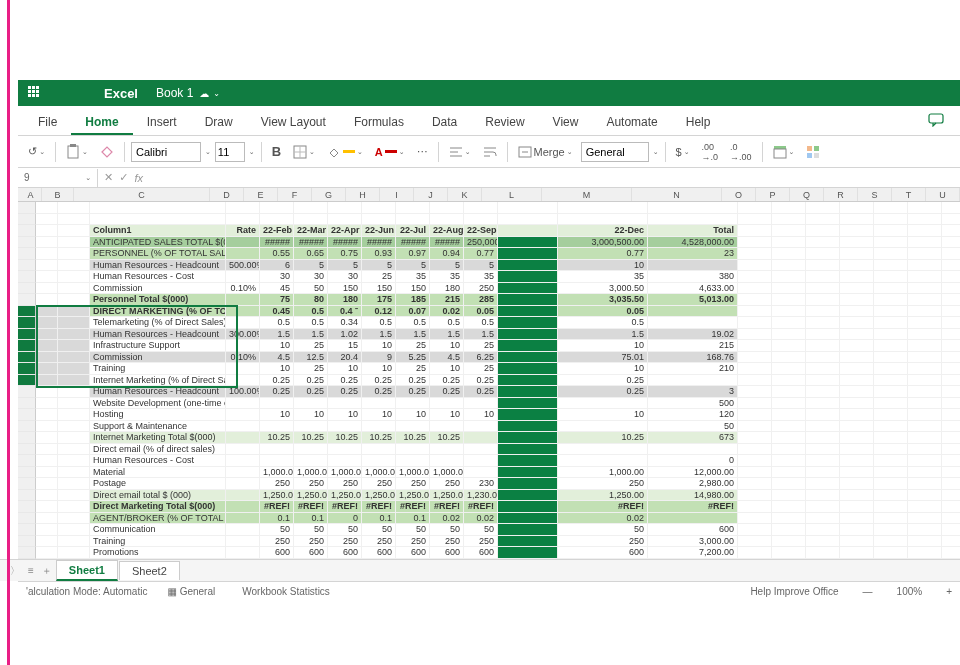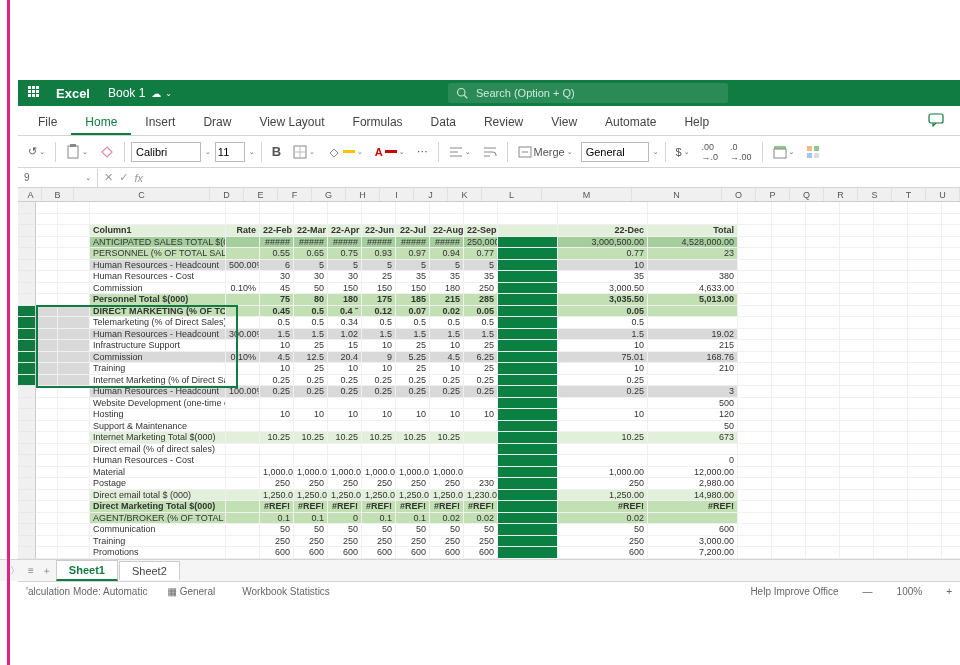--- a/index.html
+++ b/index.html
@@ -5,32 +5,32 @@
   * { box-sizing: border-box; margin: 0; padding: 0; }
   body { font-family: "Segoe UI", Arial, sans-serif; font-size: 11px; background: #fff; overflow: hidden; width: 960px; height: 665px; position: relative; }
   
   .pink-bar { position: absolute; left: 7px; top: 0; width: 3px; height: 665px; background: #e91e85; z-index: 1000; }
   
   .top-blank { height: 80px; background: #fff; margin-left: 18px; }
   
   .header-bar { height: 26px; background: #107c41; color: #fff; display: flex; align-items: center; padding: 0 10px; margin-left: 18px; position: relative; }
   .app-grid-icon { width: 14px; height: 14px; display: grid; grid-template-columns: repeat(3,3px); grid-template-rows: repeat(3,3px); gap: 1px; margin-right: 14px; }
   .app-grid-icon span { background: #fff; }
-  .app-name { font-size: 13px; font-weight: 600; margin-right: 18px; }
+  .app-name { font-size: 13px; font-weight: 600; margin-right: 18px; margin-left: 48px; }
   .doc-name { font-size: 12px; }
   .cloud-icon { margin-left: 6px; font-size: 10px; }
   .chev-dn { margin-left: 4px; font-size: 8px; }
   
   .search-box { position: absolute; left: 430px; width: 280px; height: 20px; background: #2a8b56; border-radius: 3px; display: flex; align-items: center; padding: 0 8px; color: #d0e8d9; }
   .search-box svg { margin-right: 8px; }
   .search-box span { font-size: 11px; }
   
   .menu-bar { height: 30px; background: #fff; display: flex; align-items: flex-end; padding: 0 6px; border-bottom: 1px solid #d4d4d4; margin-left: 18px; }
   .menu-item { padding: 6px 14px; font-size: 12px; color: #444; cursor: pointer; }
-  .menu-item.active { border-bottom: 2px solid #107c41; color: #107c41; font-weight: 400; padding-bottom: 4px; }
+  .menu-item.active { border-bottom: 2px solid #107c41; color: #107c41; font-weight: 700; padding-bottom: 4px; }
   .comment-icon { margin-left: auto; padding: 6px 10px; color: #107c41; }
   
   .ribbon { height: 32px; background: #fff; display: flex; align-items: center; padding: 2px 6px; gap: 4px; border-bottom: 1px solid #d4d4d4; margin-left: 18px; font-size: 11px; }
   .rib-btn { padding: 2px 4px; display: flex; align-items: center; gap: 2px; color: #555; cursor: pointer; }
   .rib-sep { width: 1px; height: 20px; background: #d4d4d4; margin: 0 2px; }
   .font-select { width: 70px; height: 20px; border: 1px solid #bbb; padding: 0 4px; font-size: 11px; }
   .size-select { width: 30px; height: 20px; border: 1px solid #bbb; padding: 0 2px; font-size: 11px; }
   .chev-sm { font-size: 7px; color: #666; }
   .num-fmt-select { width: 68px; height: 20px; border: 1px solid #bbb; padding: 0 4px; font-size: 11px; }
   .bold-b { font-weight: bold; font-size: 13px; }
@@ -94,27 +94,20 @@
       <span></span>
       <span></span>
       <span></span>
       <span></span>
       <span></span>
   </div>
   <div class="app-name">Excel</div>
   <div class="doc-name">Book 1</div>
   <span class="cloud-icon">☁</span>
   <span class="chev-dn">⌄</span>
-  <div class="search-box">
-    <svg width="12" height="12" viewBox="0 0 16 16">
-        <circle cx="7" cy="7" r="5" fill="none" stroke="#d0e8d9" stroke-width="1.5"></circle>
-        <line x1="11" y1="11" x2="15" y2="15" stroke="#d0e8d9" stroke-width="1.5"></line>
-      </svg>
-    <span>Search (Option + Q)</span>
-  </div>
 </div>
 
 <div class="menu-bar">
   <div class="menu-item">File</div>
   <div class="menu-item active">Home</div>
   <div class="menu-item">Insert</div>
   <div class="menu-item">Draw</div>
   <div class="menu-item">View Layout</div>
   <div class="menu-item">Formulas</div>
   <div class="menu-item">Data</div>

